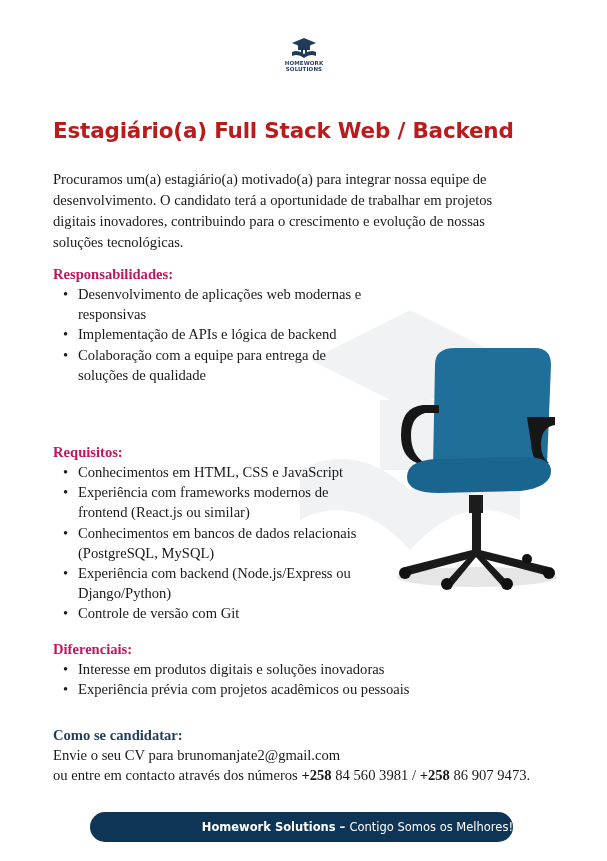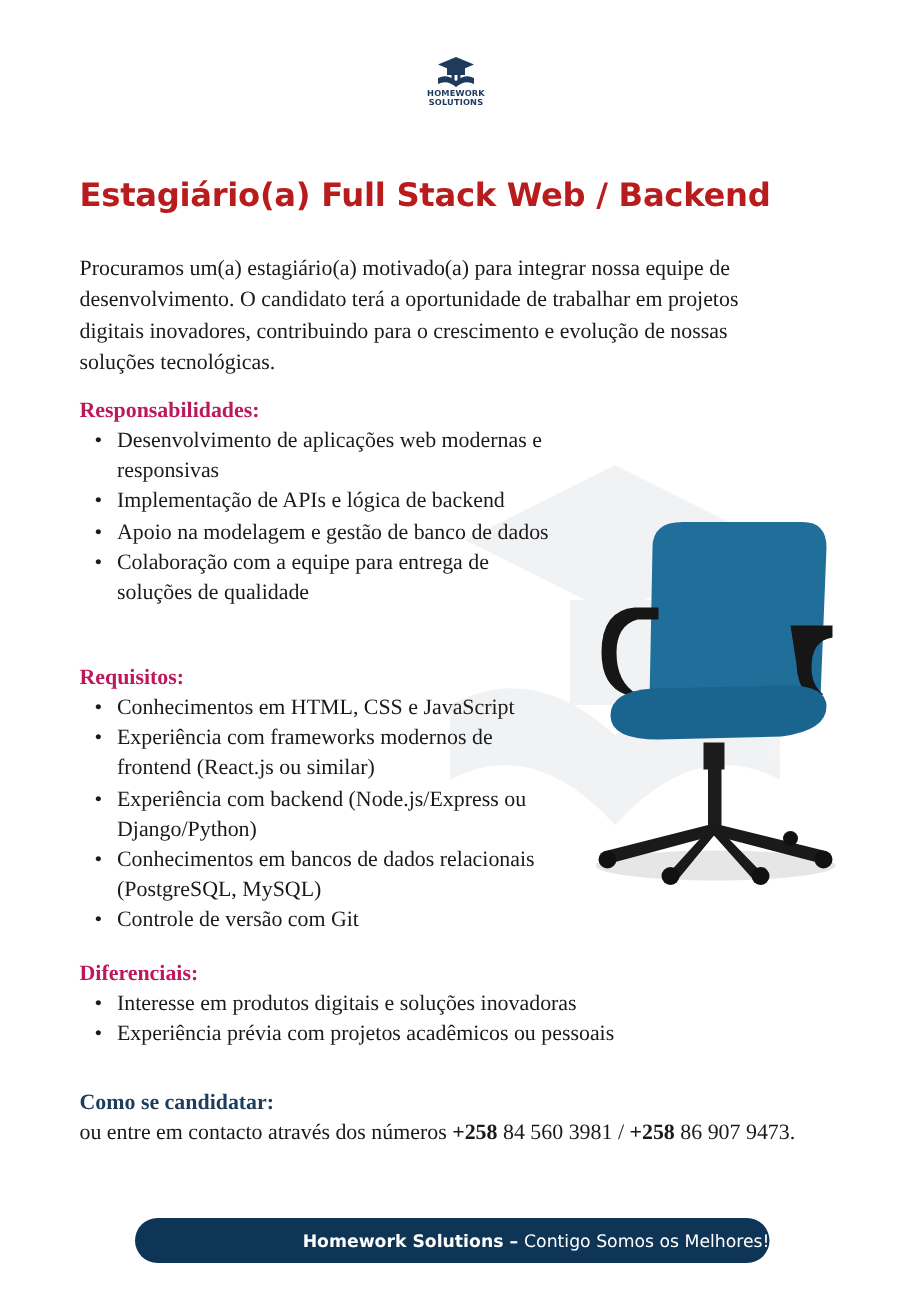--- a/index.html
+++ b/index.html
@@ -48,32 +48,31 @@
   <path d="M130 20 L230 70 L130 120 L30 70 Z" fill="#1f3b5c"></path>
   <path d="M20 180 Q75 150 130 200 Q185 150 240 180 L240 230 Q185 200 130 260 Q75 200 20 230 Z" fill="#1f3b5c"></path>
   <rect x="100" y="110" width="60" height="70" fill="#1f3b5c"></rect>
 </svg>
 
 <div class="sec" style="top:264px; width:320px;">
   <h3>Responsabilidades:</h3>
   <ul>
     <li>Desenvolvimento de aplicações web modernas e responsivas</li>
     <li>Implementação de APIs e lógica de backend</li>
-    <li>Apoio na modelagem e gestão de banco de dados</li>
     <li>Colaboração com a equipe para entrega de soluções de qualidade</li>
   </ul>
 </div>
 
 <div class="sec" style="top:442px; width:320px;">
   <h3>Requisitos:</h3>
   <ul>
     <li>Conhecimentos em HTML, CSS e JavaScript</li>
     <li>Experiência com frameworks modernos de frontend (React.js ou similar)</li>
+    <li>Conhecimentos em bancos de dados relacionais (PostgreSQL, MySQL)</li>
     <li>Experiência com backend (Node.js/Express ou Django/Python)</li>
-    <li>Conhecimentos em bancos de dados relacionais (PostgreSQL, MySQL)</li>
     <li>Controle de versão com Git</li>
   </ul>
 </div>
 
 <div class="sec" style="top:639px; width:400px;">
   <h3>Diferenciais:</h3>
   <ul>
     <li>Interesse em produtos digitais e soluções inovadoras</li>
     <li>Experiência prévia com projetos acadêmicos ou pessoais</li>
   </ul>
@@ -91,20 +90,21 @@
   <path d="M81 204 L50 238 L58 240 L81 212 L106 240 L114 238 Z" fill="#1a1a1a"></path>
   <circle cx="10" cy="228" r="6" fill="#111"></circle>
   <circle cx="154" cy="228" r="6" fill="#111"></circle>
   <circle cx="52" cy="239" r="6" fill="#111"></circle>
   <circle cx="112" cy="239" r="6" fill="#111"></circle>
   <circle cx="132" cy="214" r="5" fill="#111"></circle>
 </svg>
 
 <div class="apply">
   <h3>Como se candidatar:</h3>
+  <div>Envie o seu CV para brunomanjate2@gmail.com</div>
   <div>
     <span>ou entre em contacto através dos números</span>
     <b>+258</b>
     <span>84 560 3981 /</span>
     <b>+258</b>
     <span>86 907 9473.</span>
   </div>
 </div>
 
 <div class="footer">

